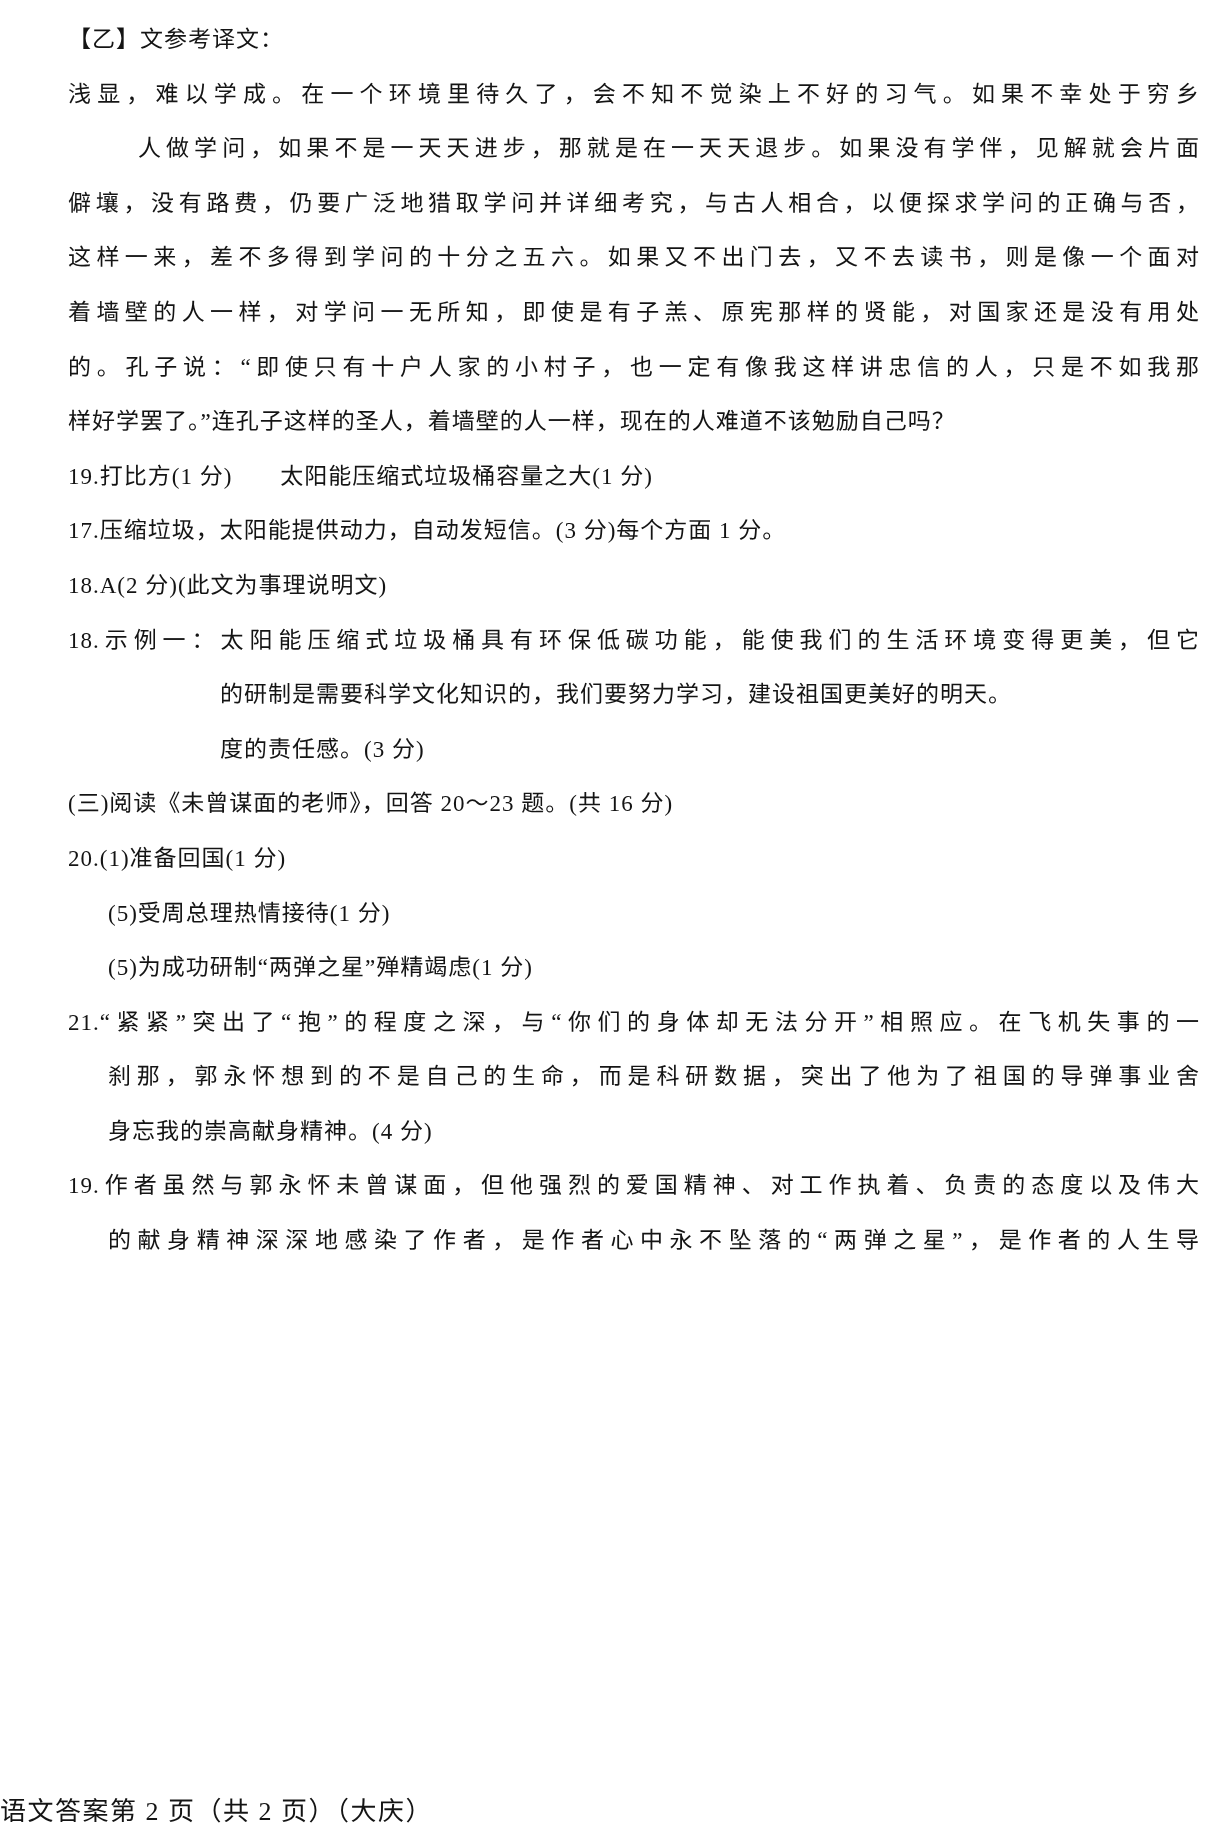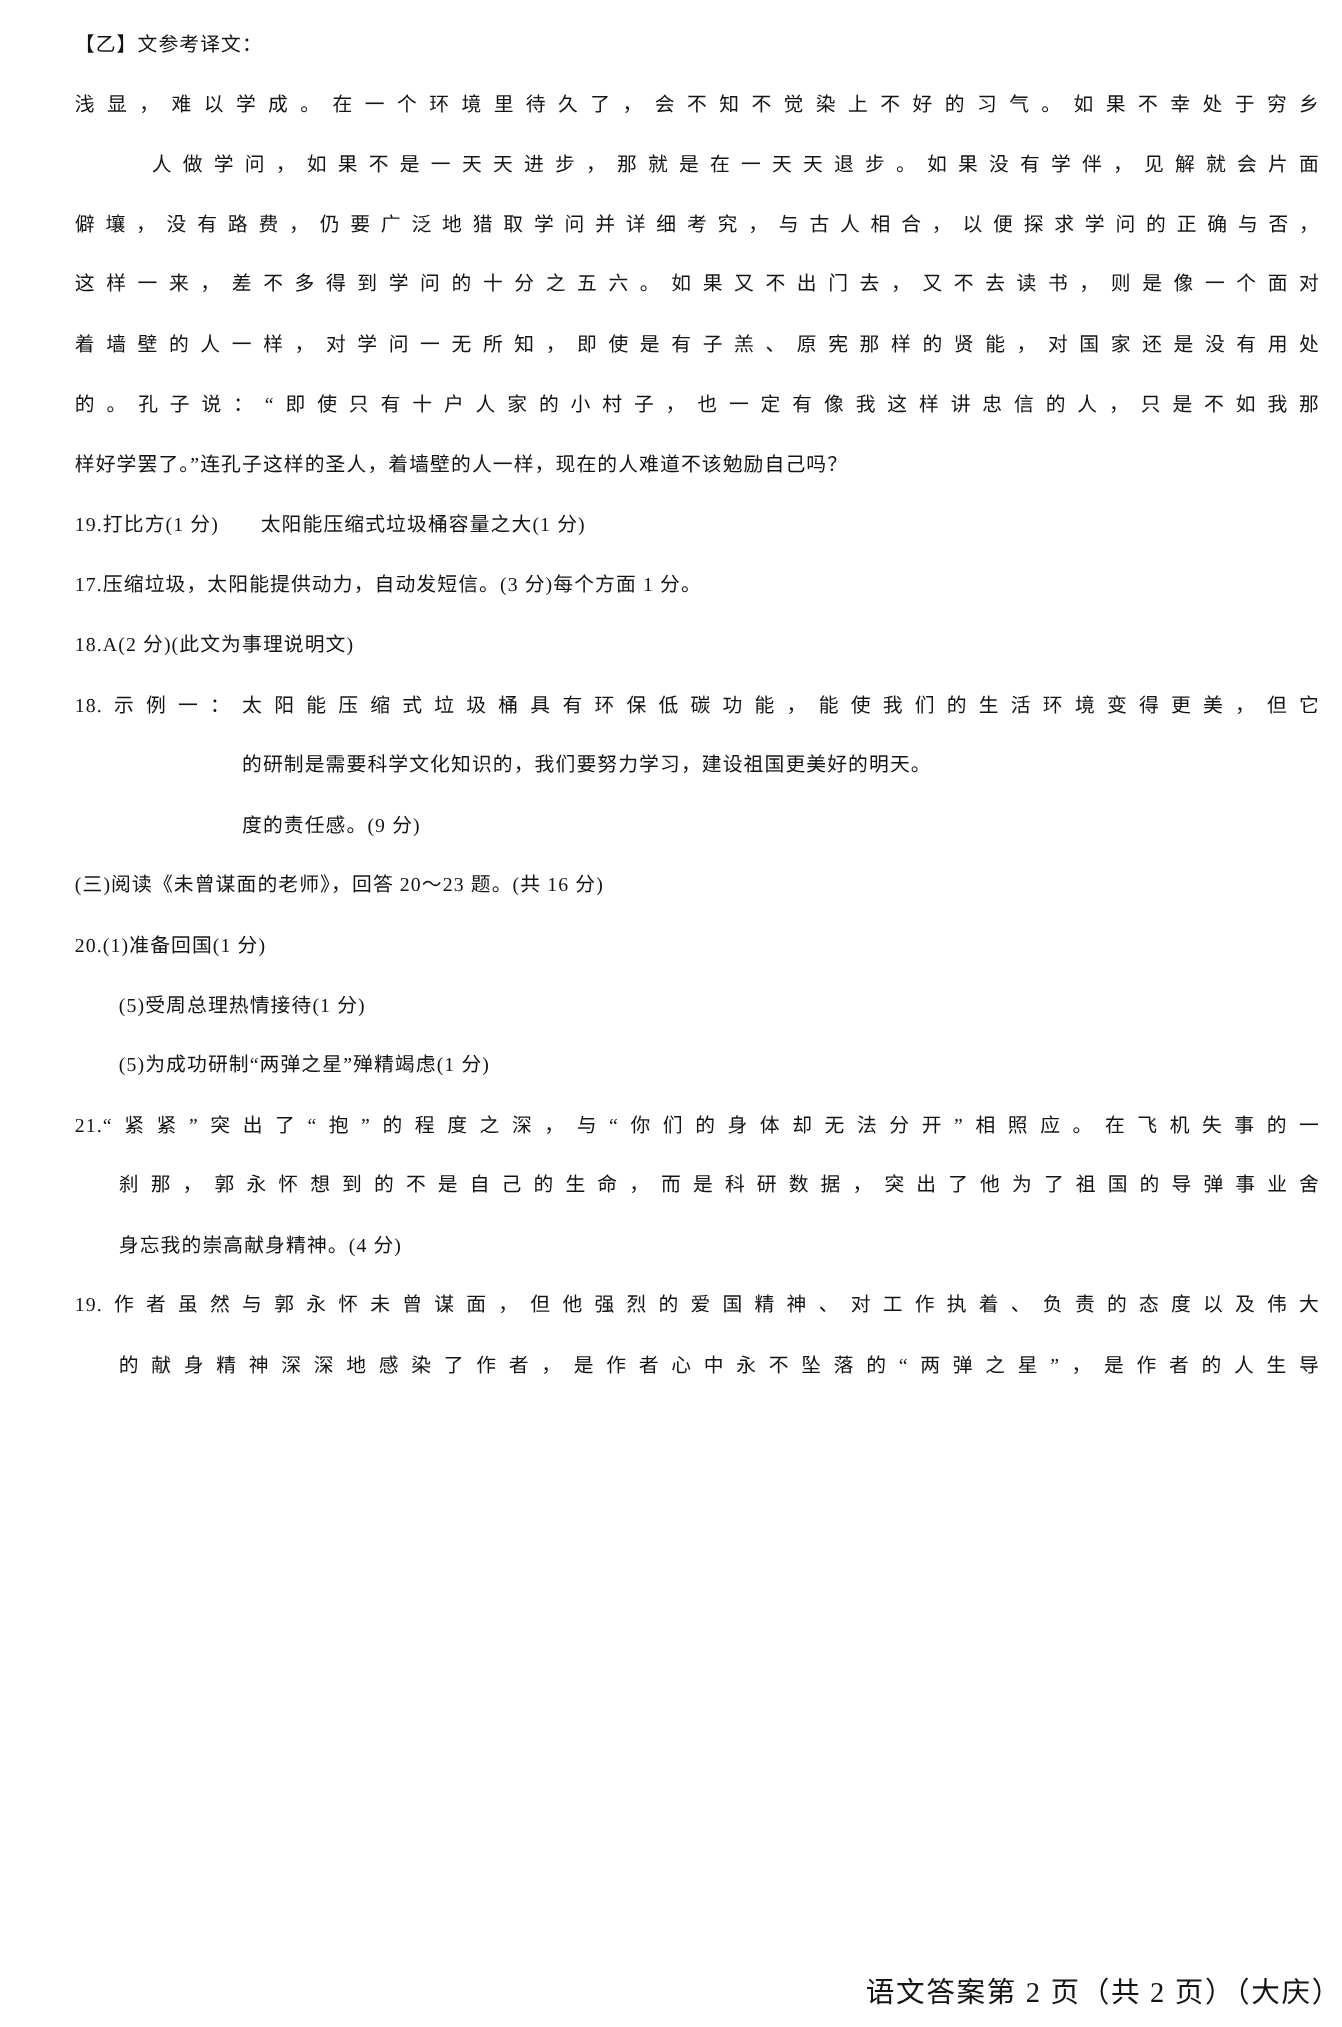--- a/index.html
+++ b/index.html
@@ -13,41 +13,41 @@
     overflow:hidden;
   }
   .content{
     position:absolute;
     left:0;top:13px;
     width:1220px;
     padding:0 20px 0 68px;
     box-sizing:border-box;
   }
   .line{
-    font-size:18px;
+    font-size:23px;
     line-height:54.6px;
     letter-spacing:1px;
     white-space:pre-wrap;
   }
   
   .full{
     text-align:justify;
     text-align-last:justify;
   }
   
   .ind-first{padding-left:70px;}
   
   .ind-cont{padding-left:40px;}
   
   .ind-deep{padding-left:152px;}
   .footer{
     position:absolute;
     left:0;top:1790px;
     width:1220px;
-    text-align:right;
+    text-align:left;
     font-size:26px;
     letter-spacing:1.5px;
   }
 </style>
 </head>
 <body>
 
 <div class="page">
   <div class="content">
     <div class="line">【乙】文参考译文：</div>
@@ -56,21 +56,21 @@
     <div class="line full">僻壤，没有路费，仍要广泛地猎取学问并详细考究，与古人相合，以便探求学问的正确与否，</div>
     <div class="line full">这样一来，差不多得到学问的十分之五六。如果又不出门去，又不去读书，则是像一个面对</div>
     <div class="line full">着墙壁的人一样，对学问一无所知，即使是有子羔、原宪那样的贤能，对国家还是没有用处</div>
     <div class="line full">的。孔子说：“即使只有十户人家的小村子，也一定有像我这样讲忠信的人，只是不如我那</div>
     <div class="line">样好学罢了。”连孔子这样的圣人，着墙壁的人一样，现在的人难道不该勉励自己吗？</div>
     <div class="line">19.打比方(1 分)　　太阳能压缩式垃圾桶容量之大(1 分)</div>
     <div class="line">17.压缩垃圾，太阳能提供动力，自动发短信。(3 分)每个方面 1 分。</div>
     <div class="line">18.A(2 分)(此文为事理说明文)</div>
     <div class="line full">18.示例一：太阳能压缩式垃圾桶具有环保低碳功能，能使我们的生活环境变得更美，但它</div>
     <div class="line ind-deep">的研制是需要科学文化知识的，我们要努力学习，建设祖国更美好的明天。</div>
-    <div class="line ind-deep">度的责任感。(9 分)</div>
+    <div class="line ind-deep">度的责任感。(3 分)</div>
     <div class="line">(三)阅读《未曾谋面的老师》，回答 20～23 题。(共 16 分)</div>
     <div class="line">20.(1)准备回国(1 分)</div>
     <div class="line ind-cont">(5)受周总理热情接待(1 分)</div>
     <div class="line ind-cont">(5)为成功研制“两弹之星”殚精竭虑(1 分)</div>
     <div class="line full">21.“紧紧”突出了“抱”的程度之深，与“你们的身体却无法分开”相照应。在飞机失事的一</div>
     <div class="line ind-cont full">刹那，郭永怀想到的不是自己的生命，而是科研数据，突出了他为了祖国的导弹事业舍</div>
     <div class="line ind-cont">身忘我的崇高献身精神。(4 分)</div>
     <div class="line full">19.作者虽然与郭永怀未曾谋面，但他强烈的爱国精神、对工作执着、负责的态度以及伟大</div>
     <div class="line ind-cont full">的献身精神深深地感染了作者，是作者心中永不坠落的“两弹之星”，是作者的人生导</div>
 

